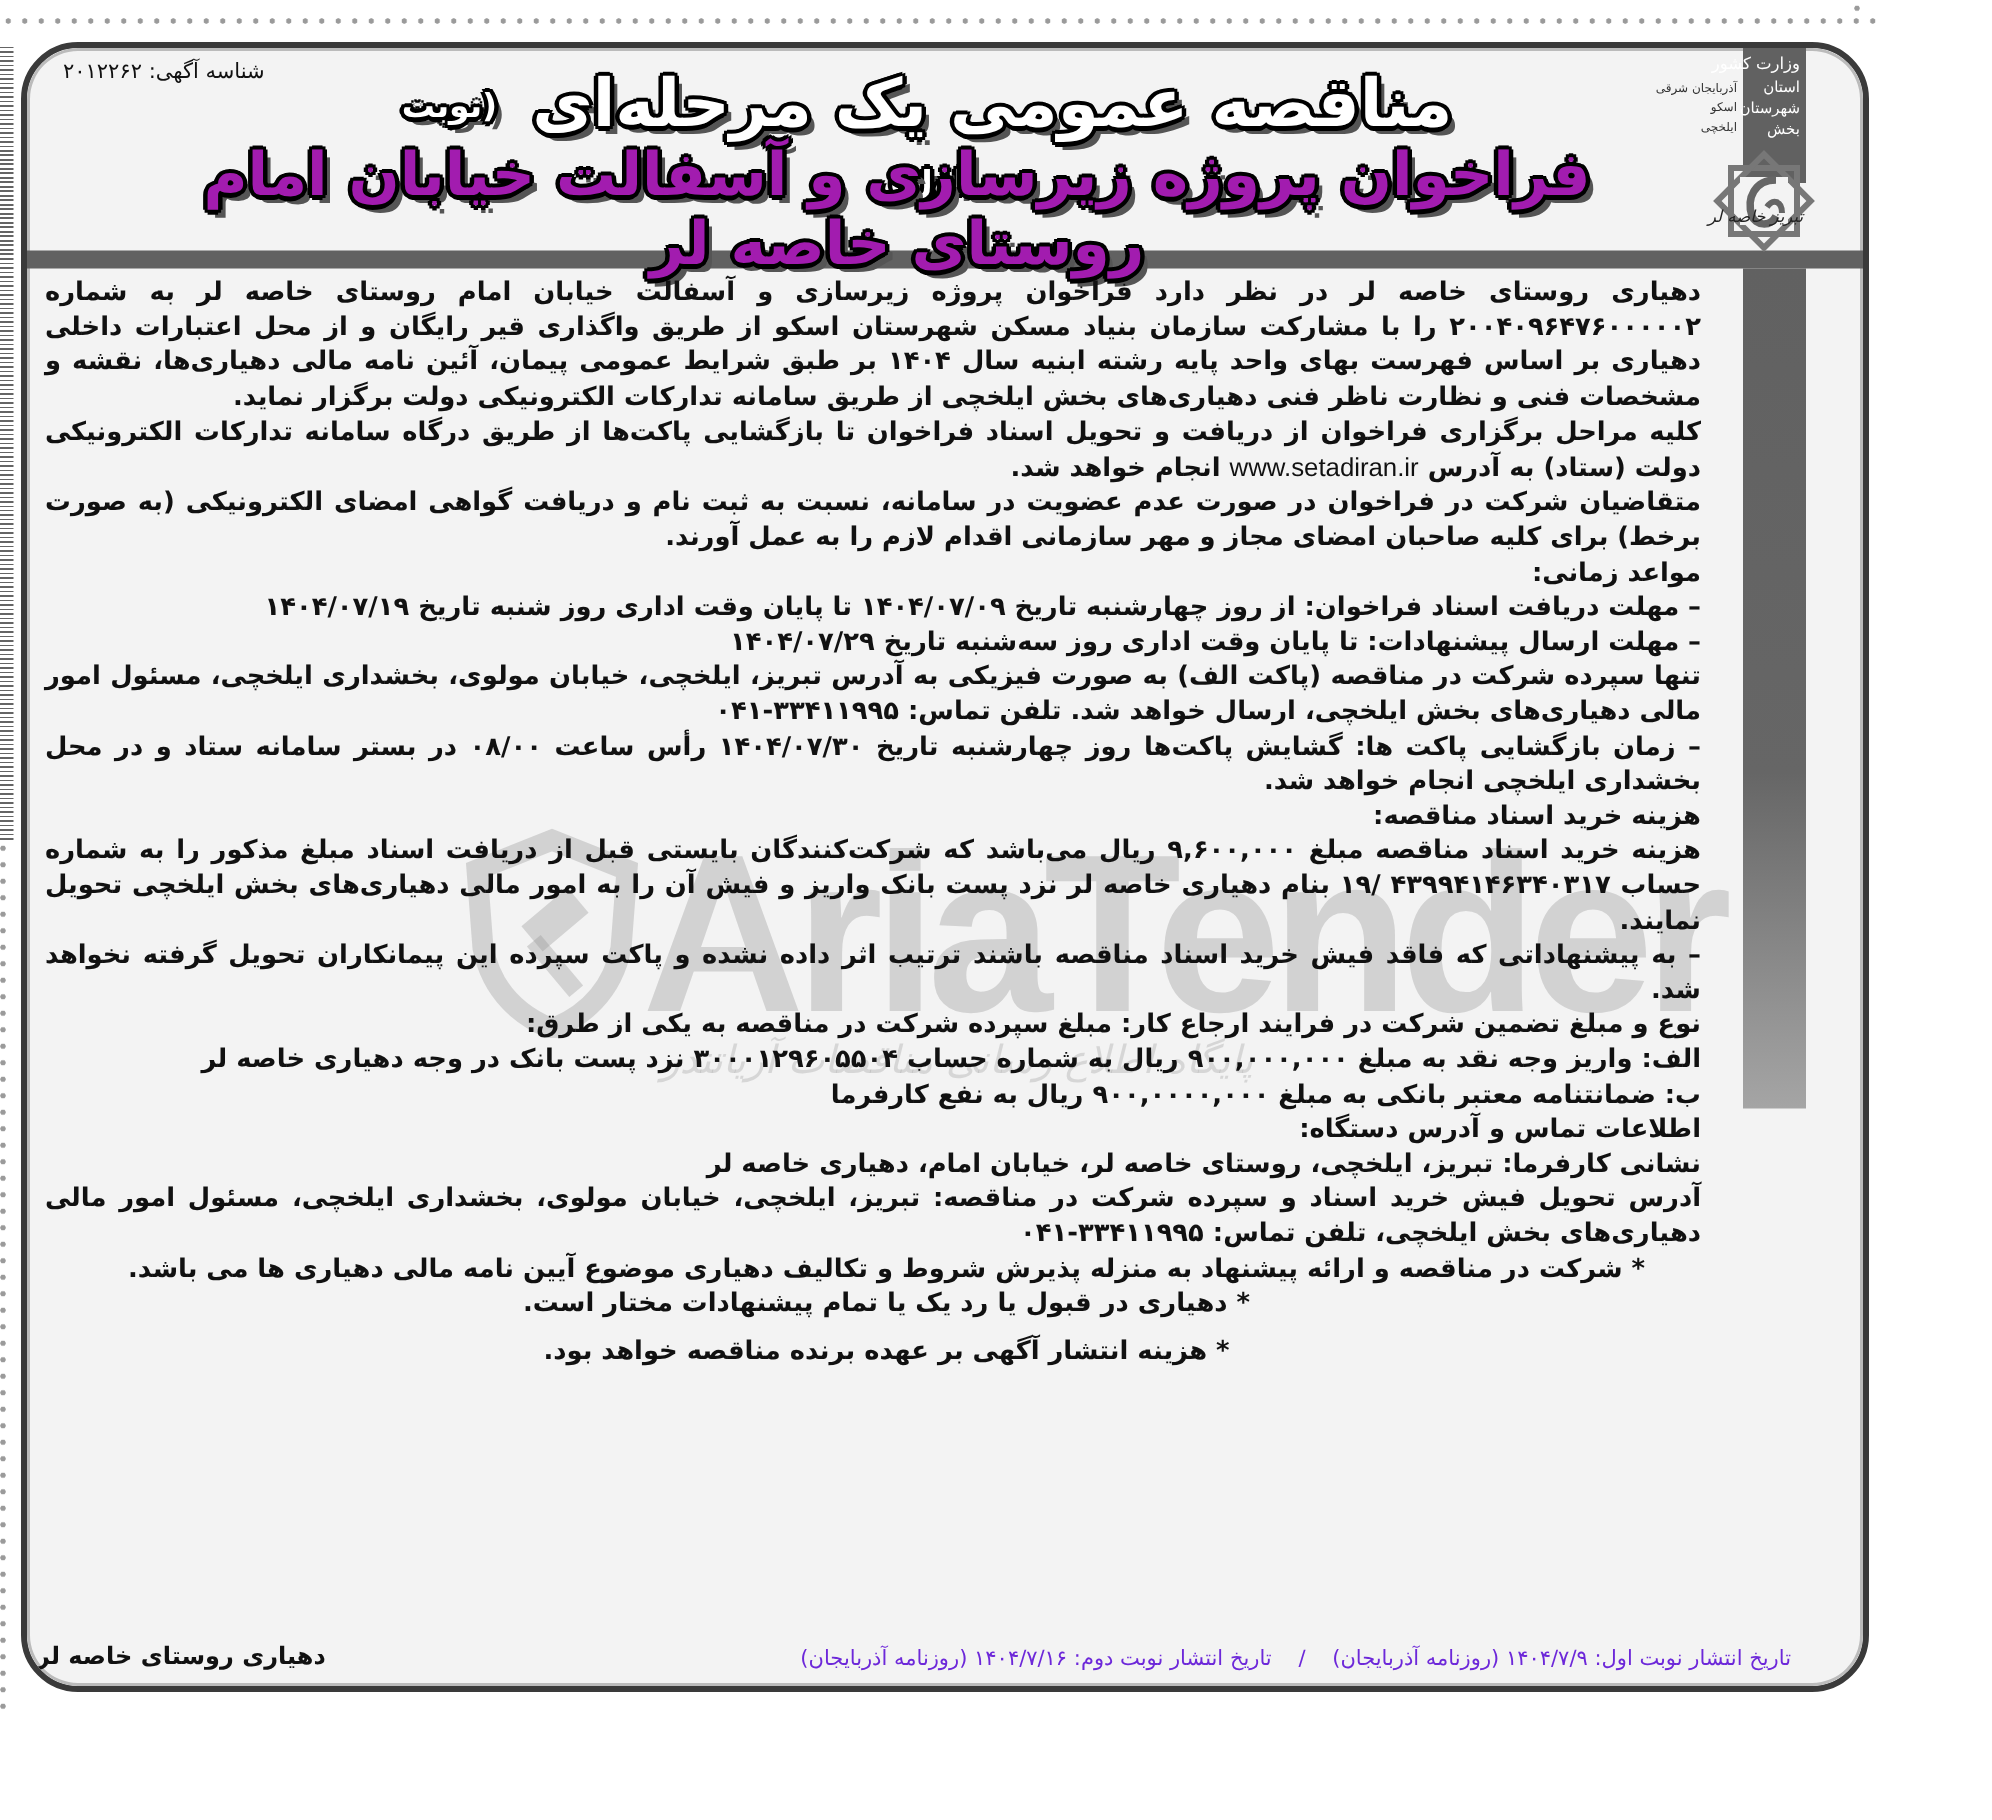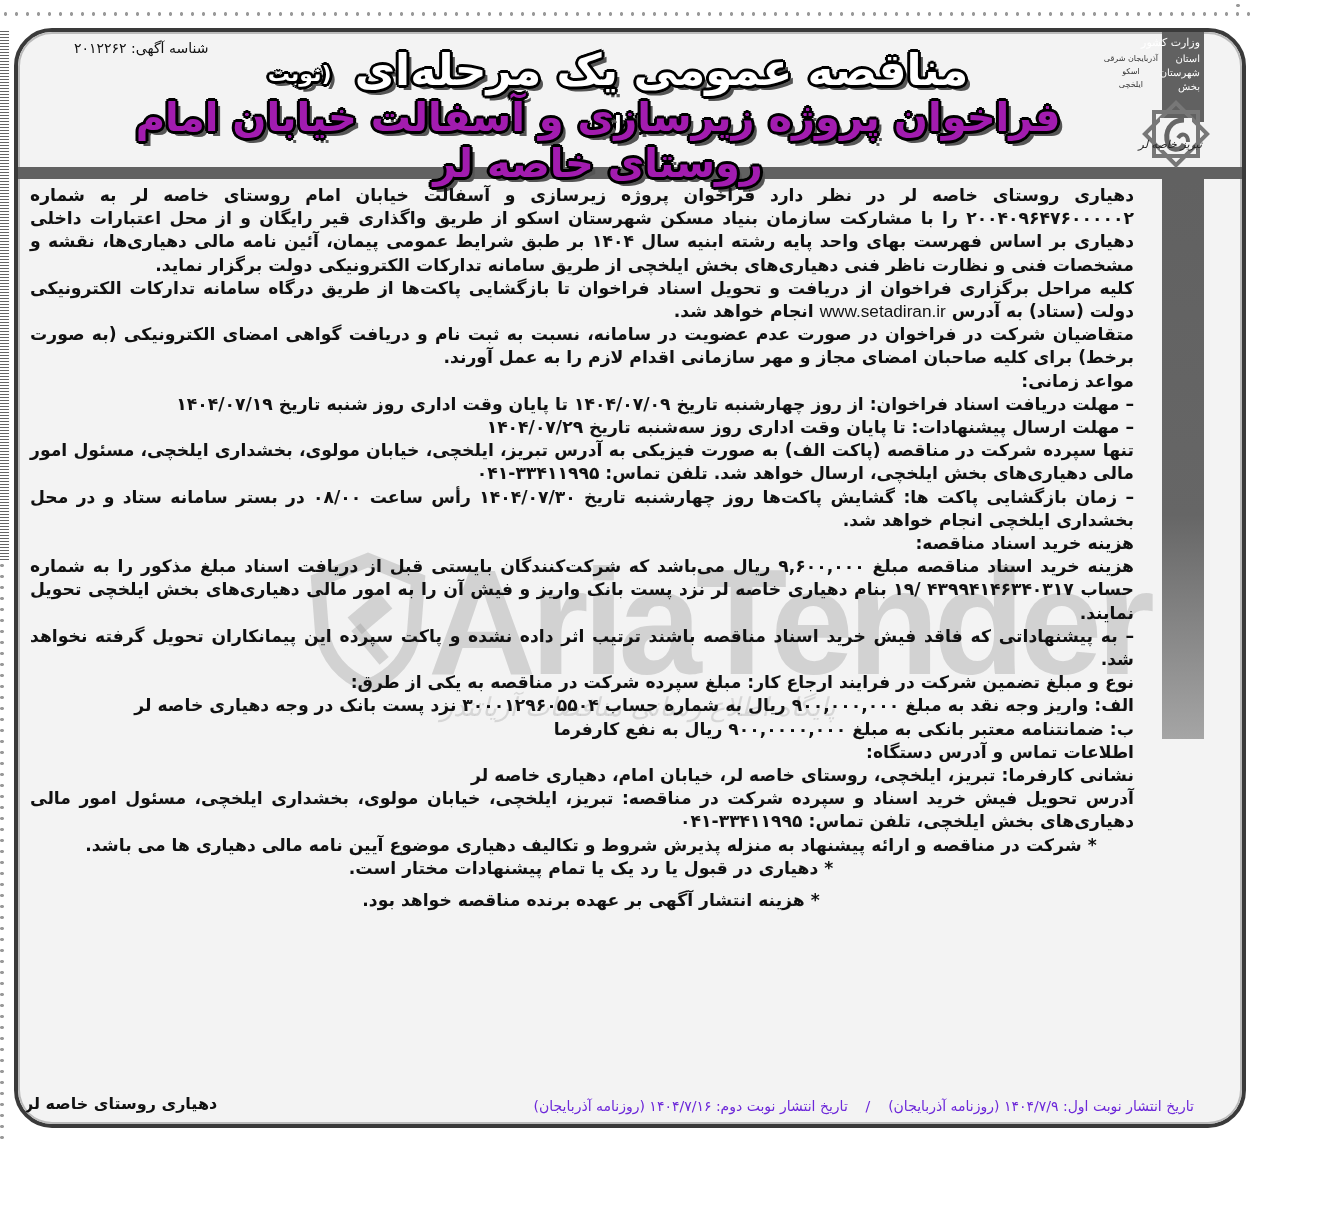--- a/index.html
+++ b/index.html
@@ -46,31 +46,31 @@
   }
   .logo-panel {
     position:absolute; right:38px; top:0; width:42px; height:90px; background:#616161;
   }
   .ministry {
     position:absolute; right:42px; top:4px; color:#fff; font-size:10px; text-align:right; line-height:14px;
     font-family:"DejaVu Serif", serif;
   }
   .ministry .title { font-size:11px; margin-bottom:2px; }
   .region-values {
-    position:absolute; right:84px; top:20px; font-size:8px; color:#333; text-align:center; line-height:13px;
+    position:absolute; right:84px; top:20px; font-size:8px; color:#333; text-align:right; line-height:13px;
   }
   .logo-star {
     position:absolute; right:30px; top:66px; width:72px; height:72px;
   }
   .logo-caption {
     position:absolute; right:40px; top:106px; font-size:11px; font-family:"DejaVu Serif", serif; color:#222;
     font-style:italic;
   }
   .ad-id {
-    position:absolute; left:24px; top:8px; font-size:14px; color:#111; direction:rtl;margin-left:32px;
+    position:absolute; left:24px; top:8px; font-size:14px; color:#111; direction:rtl;
   }
   .title1 {
     position:absolute; left:240px; top:12px; width:720px; text-align:center; direction:rtl;
     font-size:44px; font-weight:bold; color:#fff;
     text-shadow: -2px -2px 0 #000, 2px -2px 0 #000, -2px 2px 0 #000, 2px 2px 0 #000, 0 3px 0 #000, 3px 0 0 #000, -3px 0 0 #000, 0 -3px 0 #000, 5px 5px 0 #555;
     letter-spacing:0;
   }
   .title1 .badge {
     font-size:22px; vertical-align:middle; margin-right:8px;
   }

